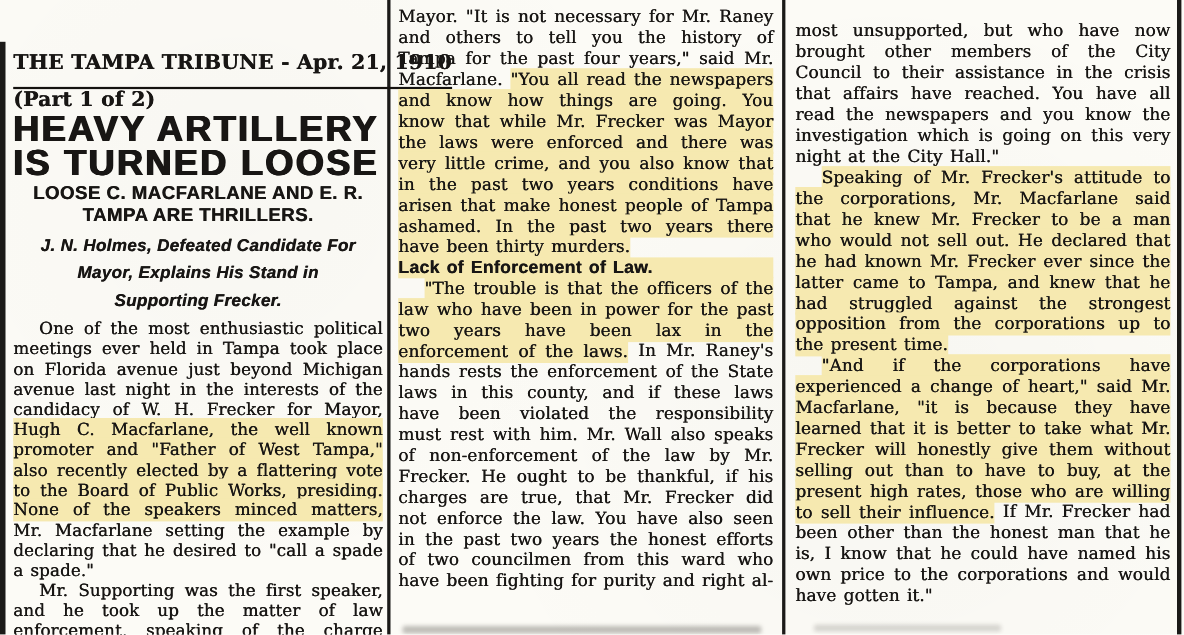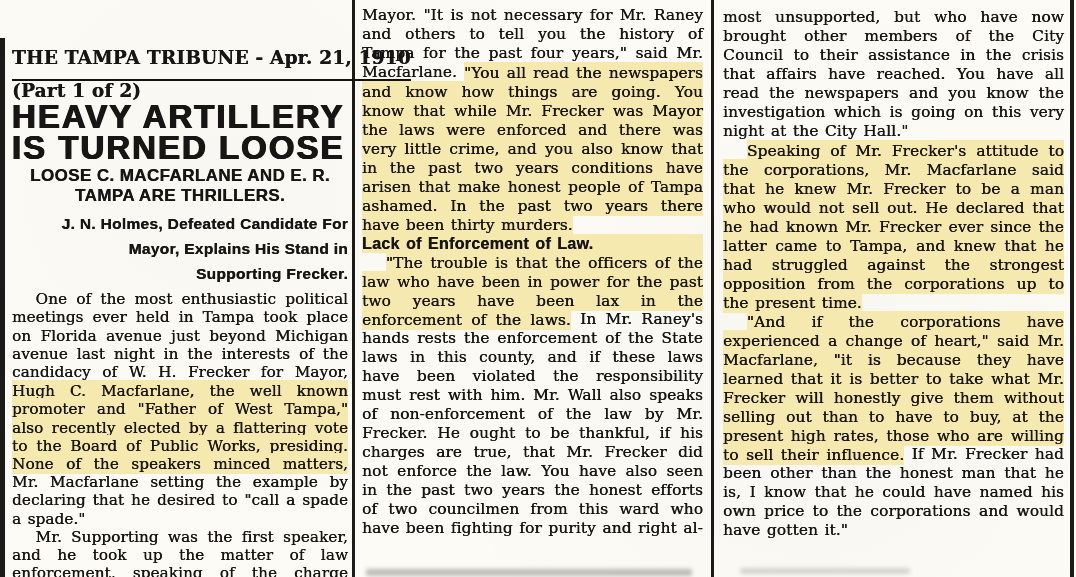--- a/index.html
+++ b/index.html
@@ -23,21 +23,21 @@
     background: #1b1a18;
   }
   .rule-left  { left: 0;      top: 38px; width: 5px; height: 539px; }
   .rule-c1    { left: 352px;  top: 0;    width: 3px; height: 577px; }
   .rule-c2    { left: 711px;  top: 0;    width: 3px; height: 577px; }
   .rule-right { left: 1070px; top: 0;    width: 4px; height: 577px; }
 
   .col { position: absolute; }
   .col1 { left: 12px;  top: 2px; width: 336px; }
   .col2 { left: 362px; top: 6px; width: 341px; }
-  .col3 { left: 723px; top: 8px; width: 341px; }
+  .col3 { left: 723px; top: 19px; width: 341px; }
 
   .annotation {
     font-family: "DejaVu Serif", serif;
     font-weight: bold;
     font-size: 18.5px;
     line-height: 19px;
     letter-spacing: 0.2px;
     white-space: nowrap;
     text-shadow: 0.3px 0 currentColor;
   }
@@ -67,22 +67,23 @@
   }
   .subhead .sub-line { display: block; }
 
   .deck {
     margin: 5px 0 4px 0;
     font-family: "Liberation Sans", sans-serif;
     font-weight: bold;
     font-size: 15.5px;
     line-height: 25px;
     letter-spacing: 0.3px;
-    text-align: right;
+    text-align: center;
     text-shadow: 0.35px 0 currentColor;
+    font-style: italic;
   }
   .deck .deck-line { display: block; }
 
   .body {
     font-family: "DejaVu Serif", serif;
     font-size: 15.4px;
     line-height: 19px;
     text-align: justify;
     letter-spacing: 0.1px;
     word-spacing: 1.5px;

